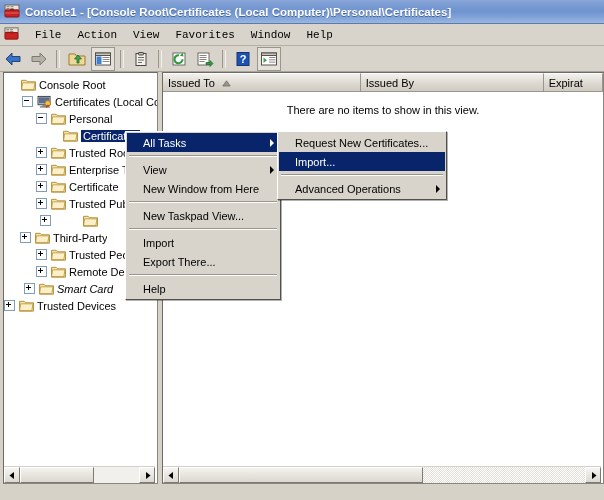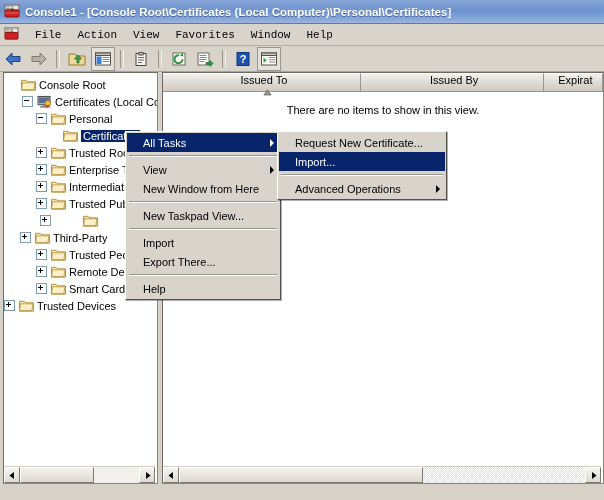--- a/index.html
+++ b/index.html
@@ -92,21 +92,21 @@
   .lhead{
     height:18px;display:flex;background:#d8d4cb;
     border-bottom:1px solid #9a968c;
   }
   .lcol{
     display:flex;align-items:center;
     background:linear-gradient(to bottom,#f3f1ed 0%,#ddd9d1 55%,#cfcbc2 100%);
     border-right:1px solid #9a968c;
     border-top:1px solid #ffffff;
     padding-left:5px;font-size:11px;color:#000;white-space:nowrap;
-    box-sizing:border-box;cursor:default;flex-direction:column;
+    box-sizing:border-box;cursor:default;
   }
   .sortarrow{margin-left:7px;}
   .empty-msg{
     text-align:center;margin-top:12px;font-size:11px;color:#000;
   }
 
   
   .hscroll{
     position:absolute;bottom:0;left:0;height:16px;
     background:#ffffff;display:flex;align-items:stretch;
@@ -336,21 +336,21 @@
             <span class="tlabel">Enterprise T</span>
           </div>
           <div class="trow" style="padding-left: 32px;">
             <span class="exp plus"></span>
             <span style="display: flex; align-items: center; flex: 0 0 auto;">
               <svg width="15" height="13" viewBox="0 0 16 14">
                 <path d="M0.5 2.5 h5 l1.4 1.6 H15.5 v9 H0.5 Z" fill="#f6e3a8" stroke="#b08b32" stroke-width="1"></path>
                 <path d="M1.6 5.2 H15 l-1.3 7.3 H0.6 Z" fill="#fdf0c8" stroke="#b08b32" stroke-width=".8"></path>
               </svg>
             </span>
-            <span class="tlabel">Intermediat</span>
+            <span class="tlabel">Certificate</span>
           </div>
           <div class="trow" style="padding-left: 32px;">
             <span class="exp plus"></span>
             <span style="display: flex; align-items: center; flex: 0 0 auto;">
               <svg width="15" height="13" viewBox="0 0 16 14">
                 <path d="M0.5 2.5 h5 l1.4 1.6 H15.5 v9 H0.5 Z" fill="#f6e3a8" stroke="#b08b32" stroke-width="1"></path>
                 <path d="M1.6 5.2 H15 l-1.3 7.3 H0.6 Z" fill="#fdf0c8" stroke="#b08b32" stroke-width=".8"></path>
               </svg>
             </span>
             <span class="tlabel">Trusted Pub</span>
@@ -388,21 +388,21 @@
           <div class="trow" style="padding-left: 32px;">
             <span class="exp plus"></span>
             <span style="display: flex; align-items: center; flex: 0 0 auto;">
               <svg width="15" height="13" viewBox="0 0 16 14">
                 <path d="M0.5 2.5 h5 l1.4 1.6 H15.5 v9 H0.5 Z" fill="#f6e3a8" stroke="#b08b32" stroke-width="1"></path>
                 <path d="M1.6 5.2 H15 l-1.3 7.3 H0.6 Z" fill="#fdf0c8" stroke="#b08b32" stroke-width=".8"></path>
               </svg>
             </span>
             <span class="tlabel">Remote Des</span>
           </div>
-          <div class="trow" style="padding-left: 32px;">
+          <div class="trow" style="padding-left: 20px; font-style: italic;">
             <span class="exp plus"></span>
             <span style="display: flex; align-items: center; flex: 0 0 auto;">
               <svg width="15" height="13" viewBox="0 0 16 14">
                 <path d="M0.5 2.5 h5 l1.4 1.6 H15.5 v9 H0.5 Z" fill="#f6e3a8" stroke="#b08b32" stroke-width="1"></path>
                 <path d="M1.6 5.2 H15 l-1.3 7.3 H0.6 Z" fill="#fdf0c8" stroke="#b08b32" stroke-width=".8"></path>
               </svg>
             </span>
             <span class="tlabel">Smart Card</span>
           </div>
           <div class="trow" style="">
@@ -492,21 +492,21 @@
         <span>Export There...</span>
       </div>
       <div class="ctxsep"></div>
       <div class="ctxitem">
         <span>Help</span>
       </div>
     </div>
 
   <div class="ctxmenu" id="submenu" style="left:277px;top:131px;width:166px;">
       <div class="ctxitem">
-        <span>Request New Certificate...</span>
+        <span>Request New Certificates...</span>
       </div>
       <div class="ctxitem hl">
         <span>Import...</span>
       </div>
       <div class="ctxsep"></div>
       <div class="ctxitem">
         <span>Advanced Operations</span>
         <span class="subarrow"></span>
       </div>
     </div>

